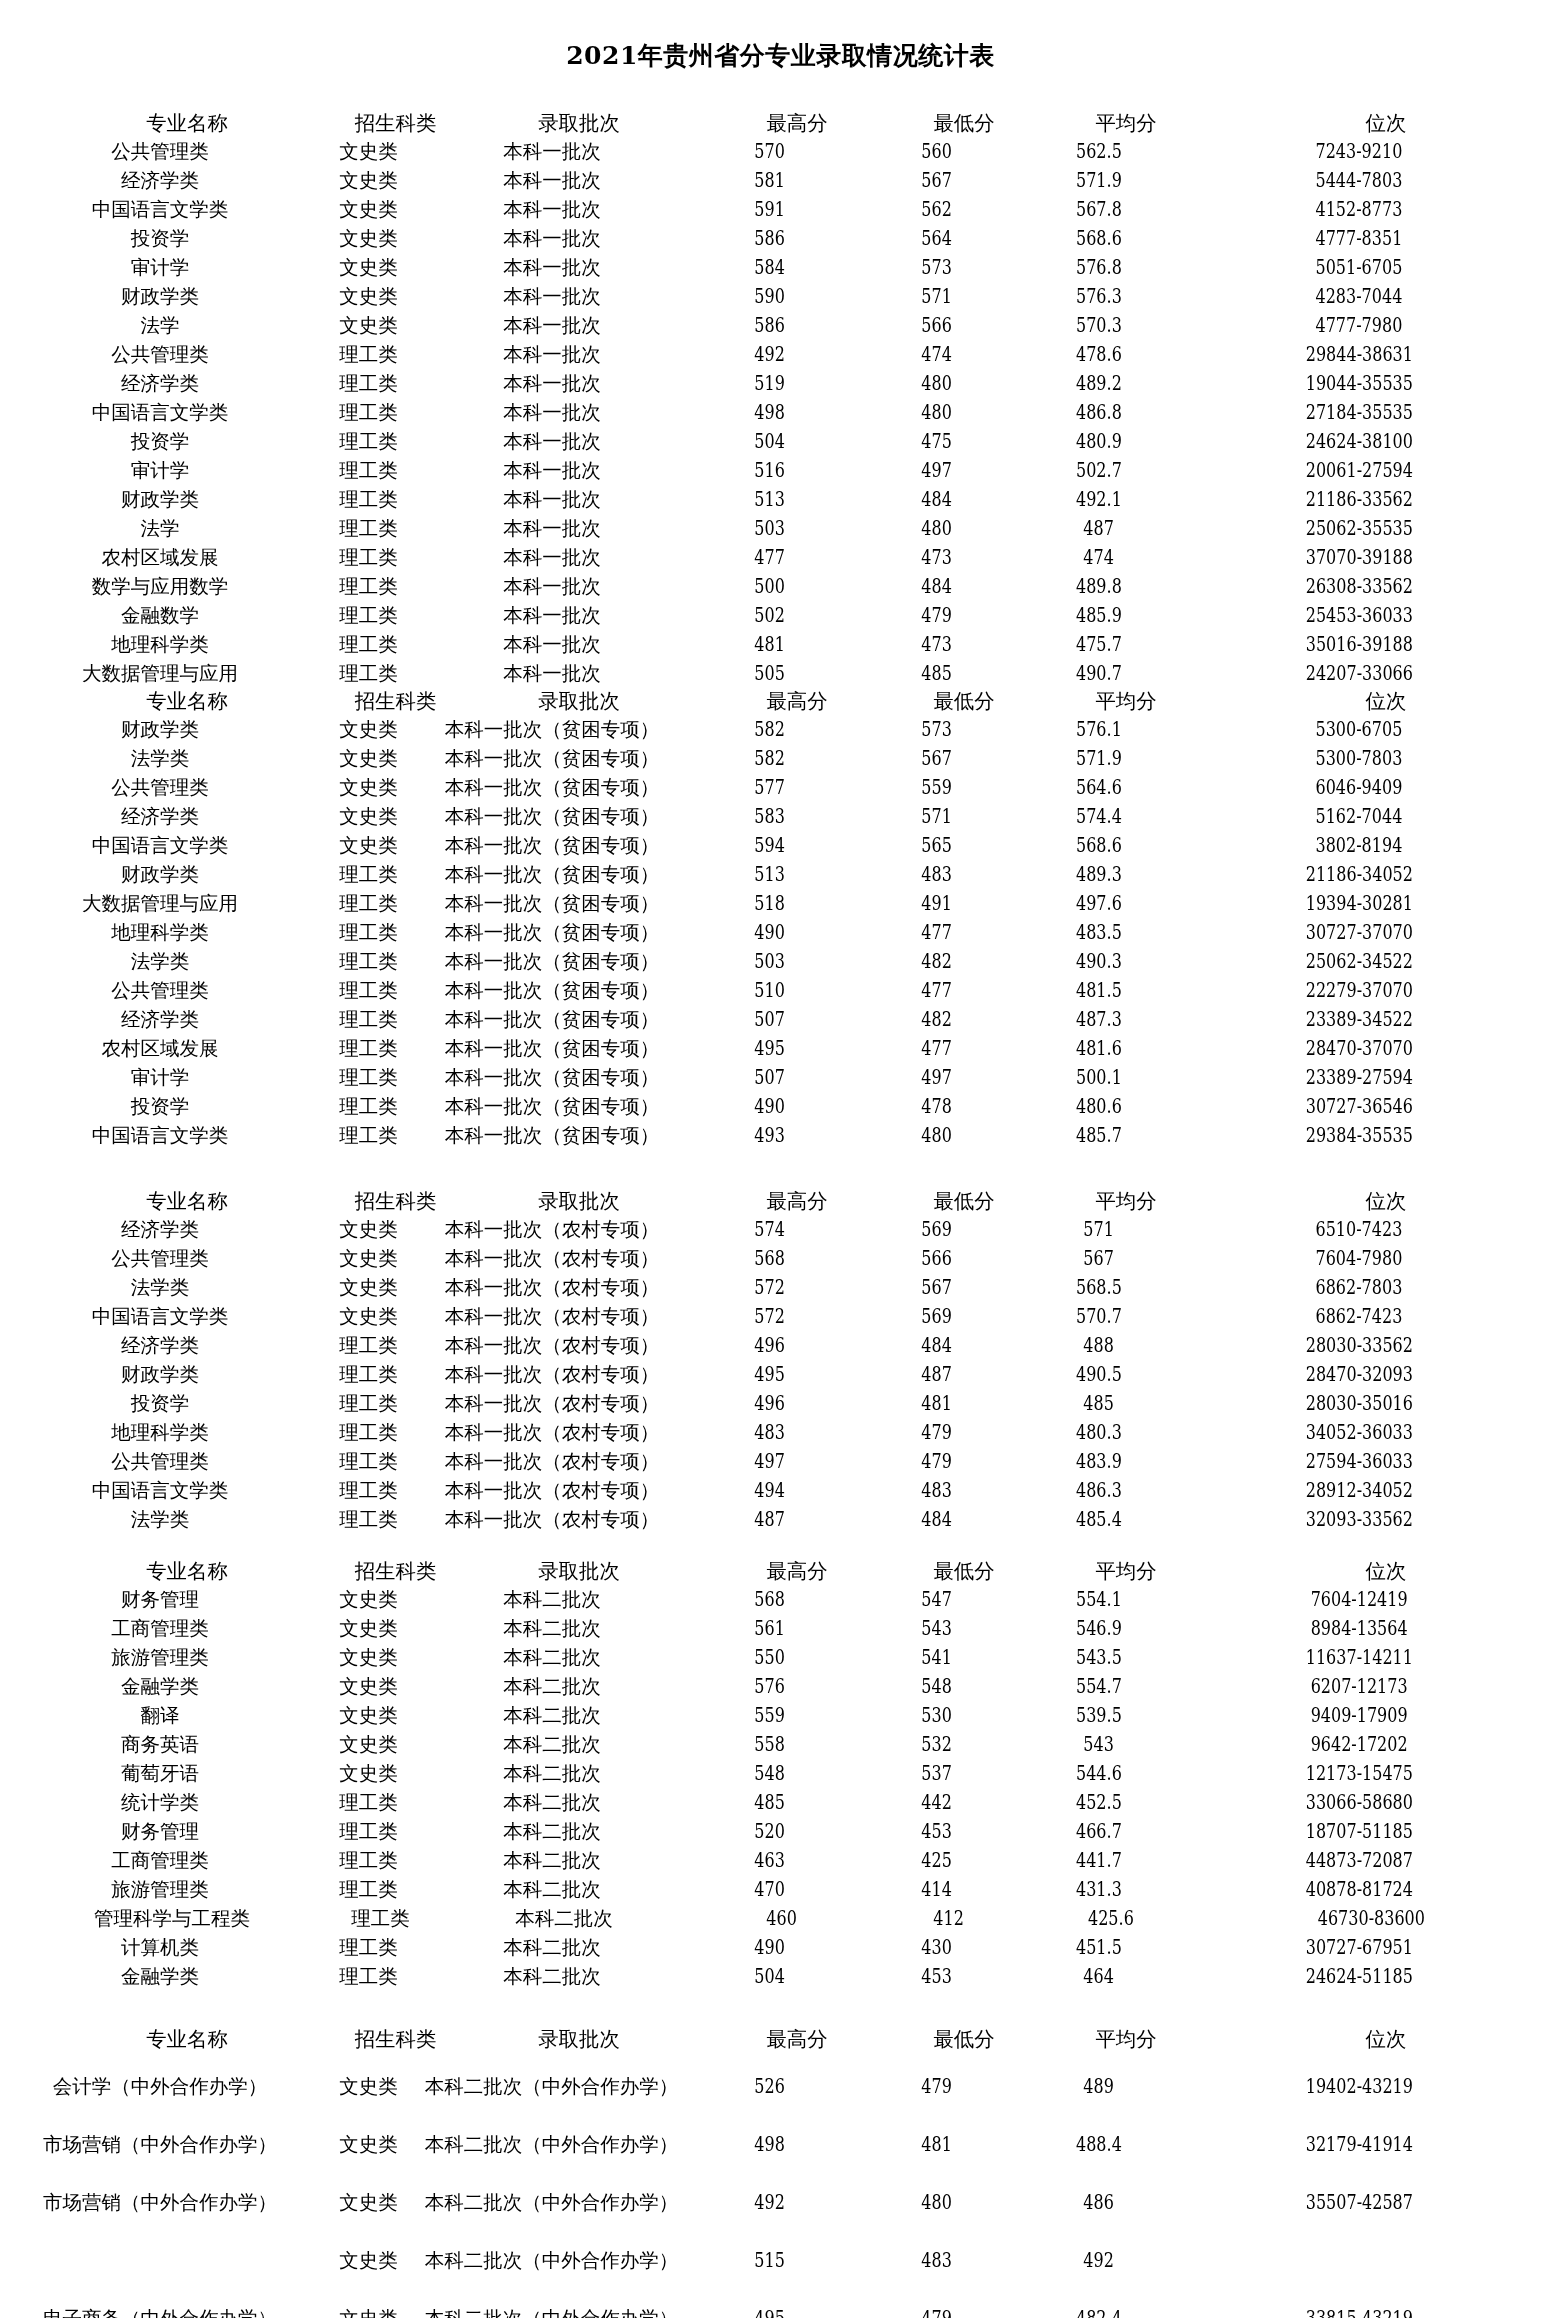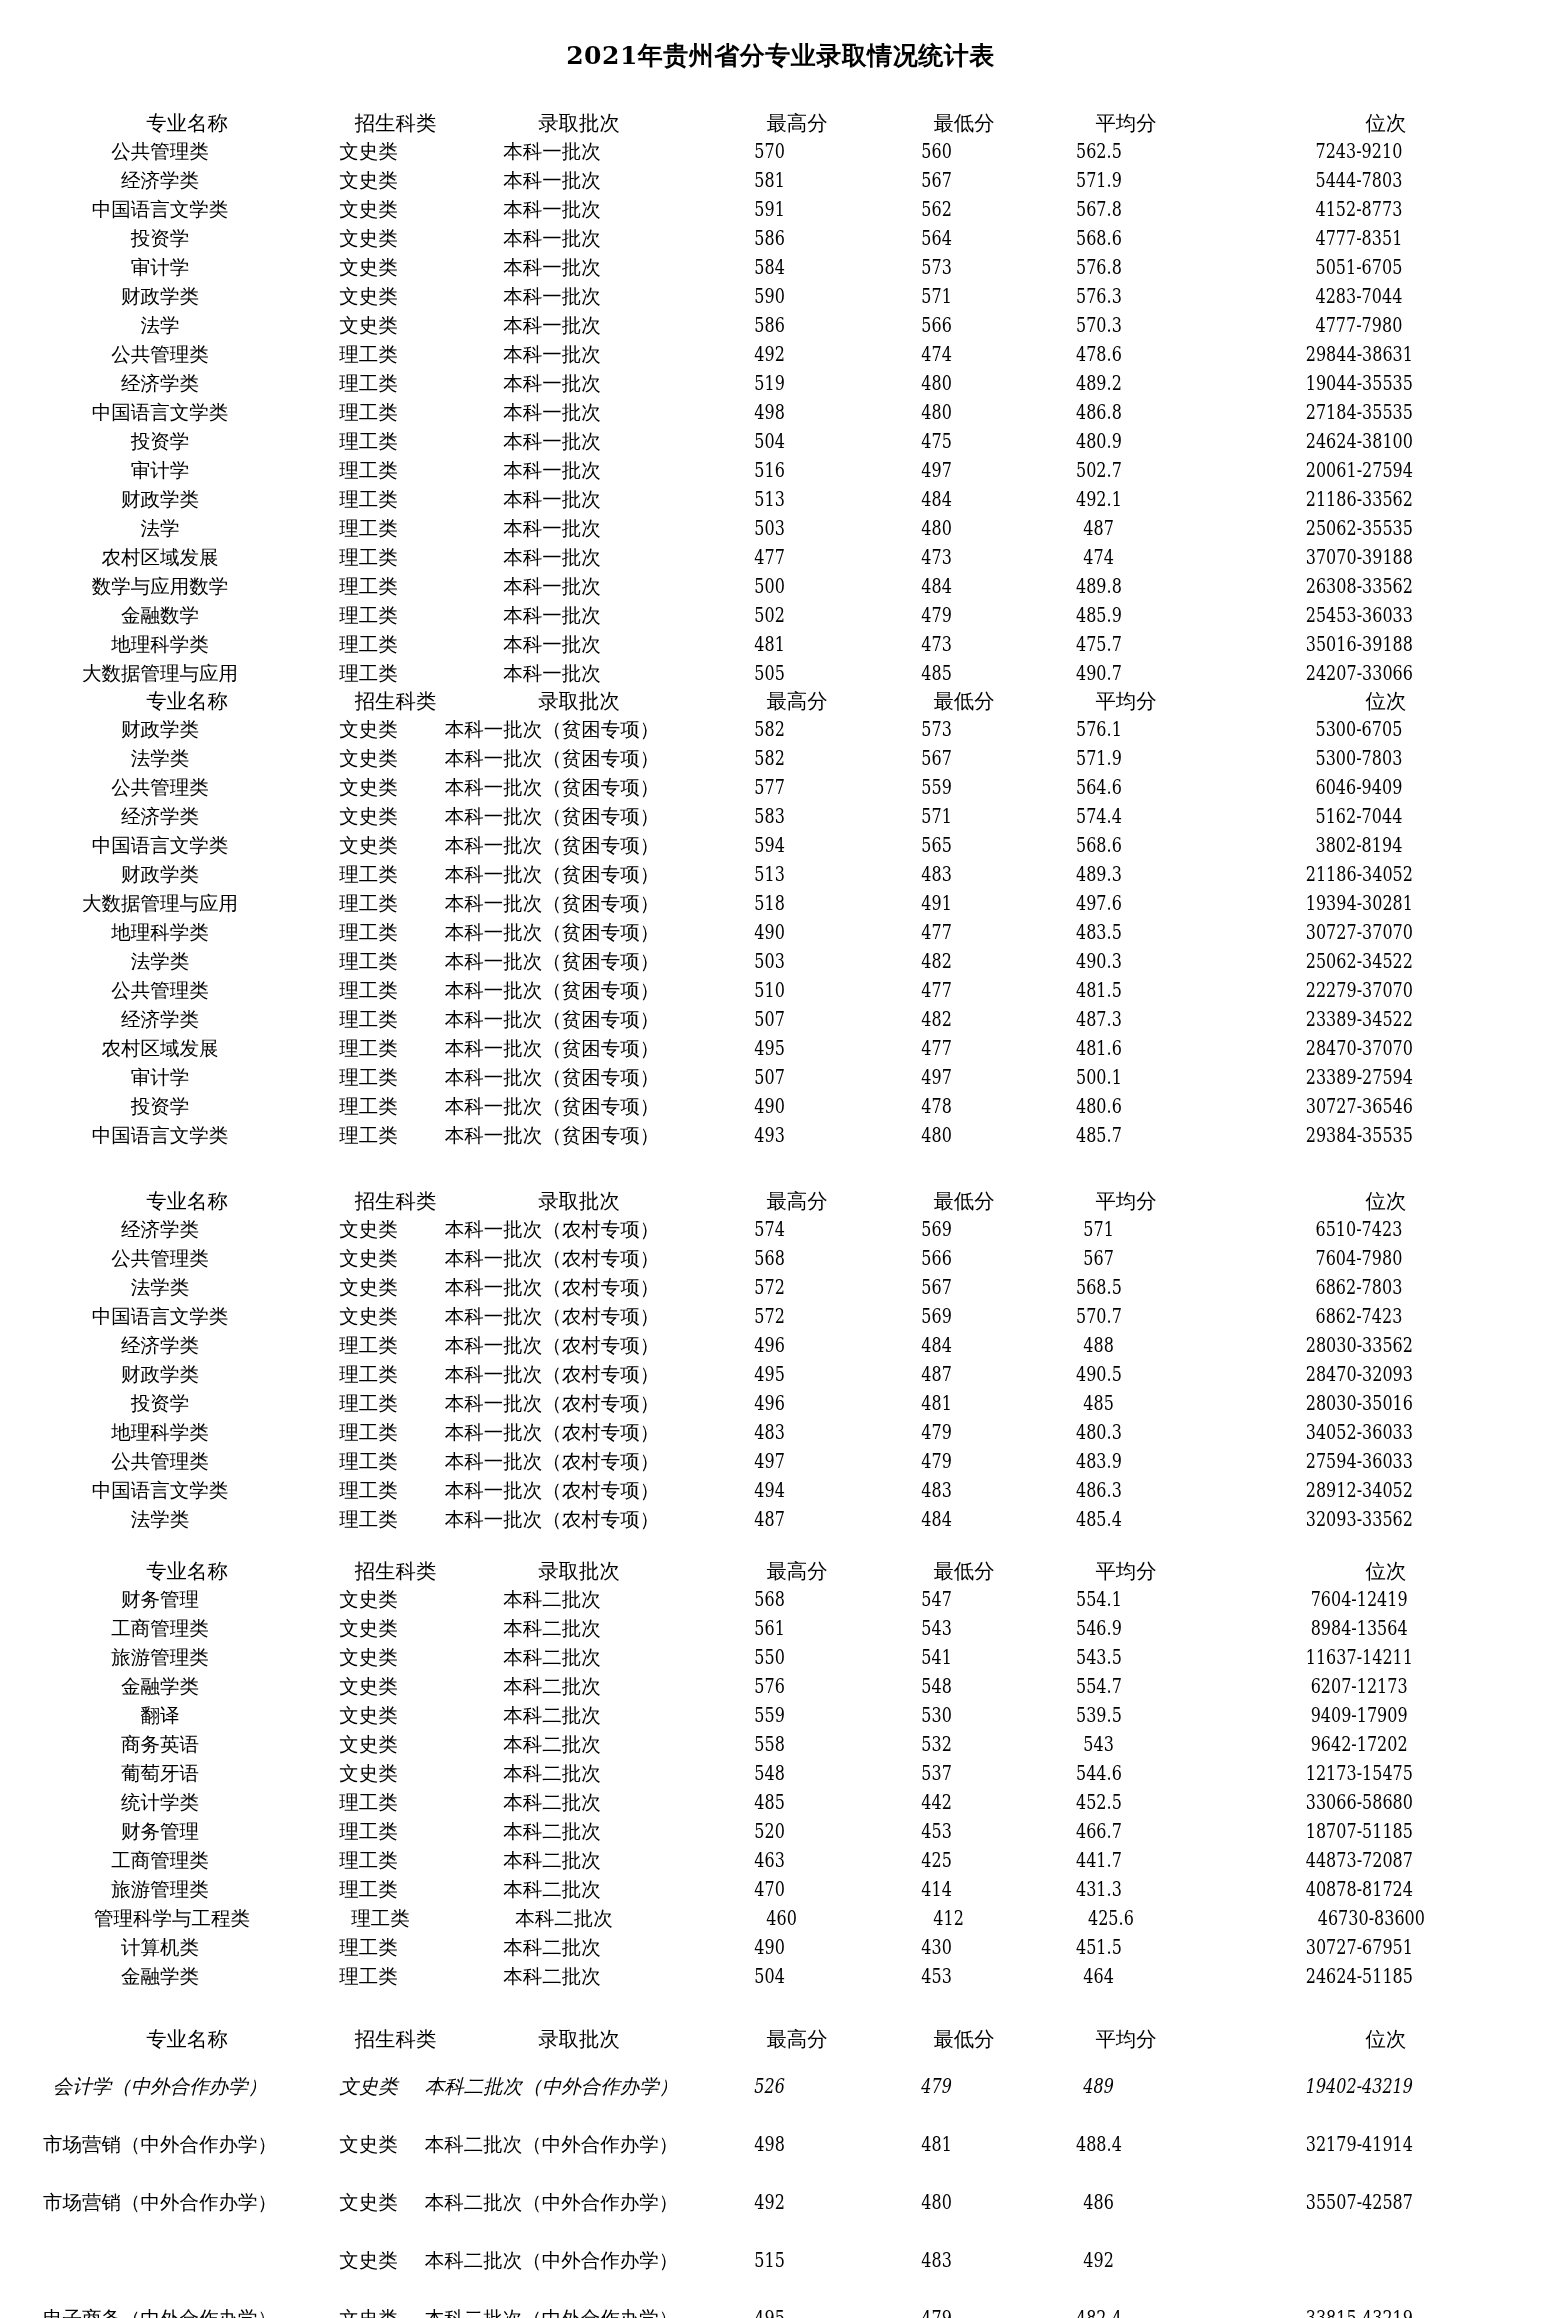--- a/index.html
+++ b/index.html
@@ -1441,21 +1441,21 @@
 <div class="section" style="top: 2022px;">
     <div class="row hdr" style="height: 35px;">
       <div class="cell c-name">专业名称</div>
       <div class="cell c-type">招生科类</div>
       <div class="cell c-batch">录取批次</div>
       <div class="cell c-max">最高分</div>
       <div class="cell c-min">最低分</div>
       <div class="cell c-avg">平均分</div>
       <div class="cell c-rank">位次</div>
     </div>
-    <div class="row" style="height: 58px; font-style: italic;">
+    <div class="row" style="height: 58px;">
       <div class="cell c-name">
         <span>会计学（中外合作办学）</span>
       </div>
       <div class="cell c-type">
         <span>文史类</span>
       </div>
       <div class="cell c-batch wrap-batch">
         <span>本科二批次（中外合作办学）</span>
       </div>
       <div class="cell c-max">

